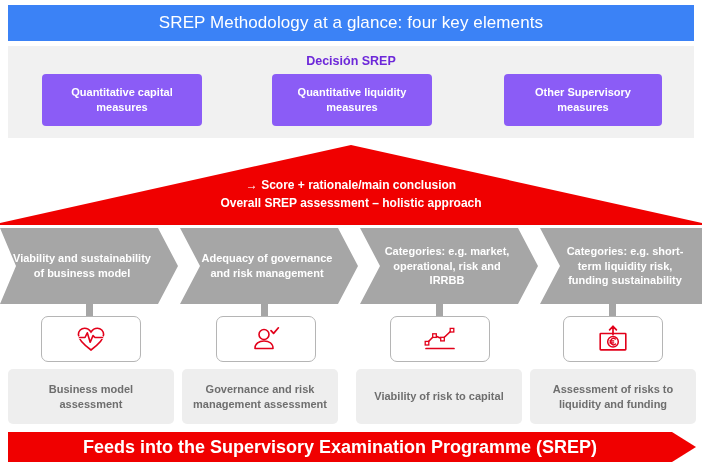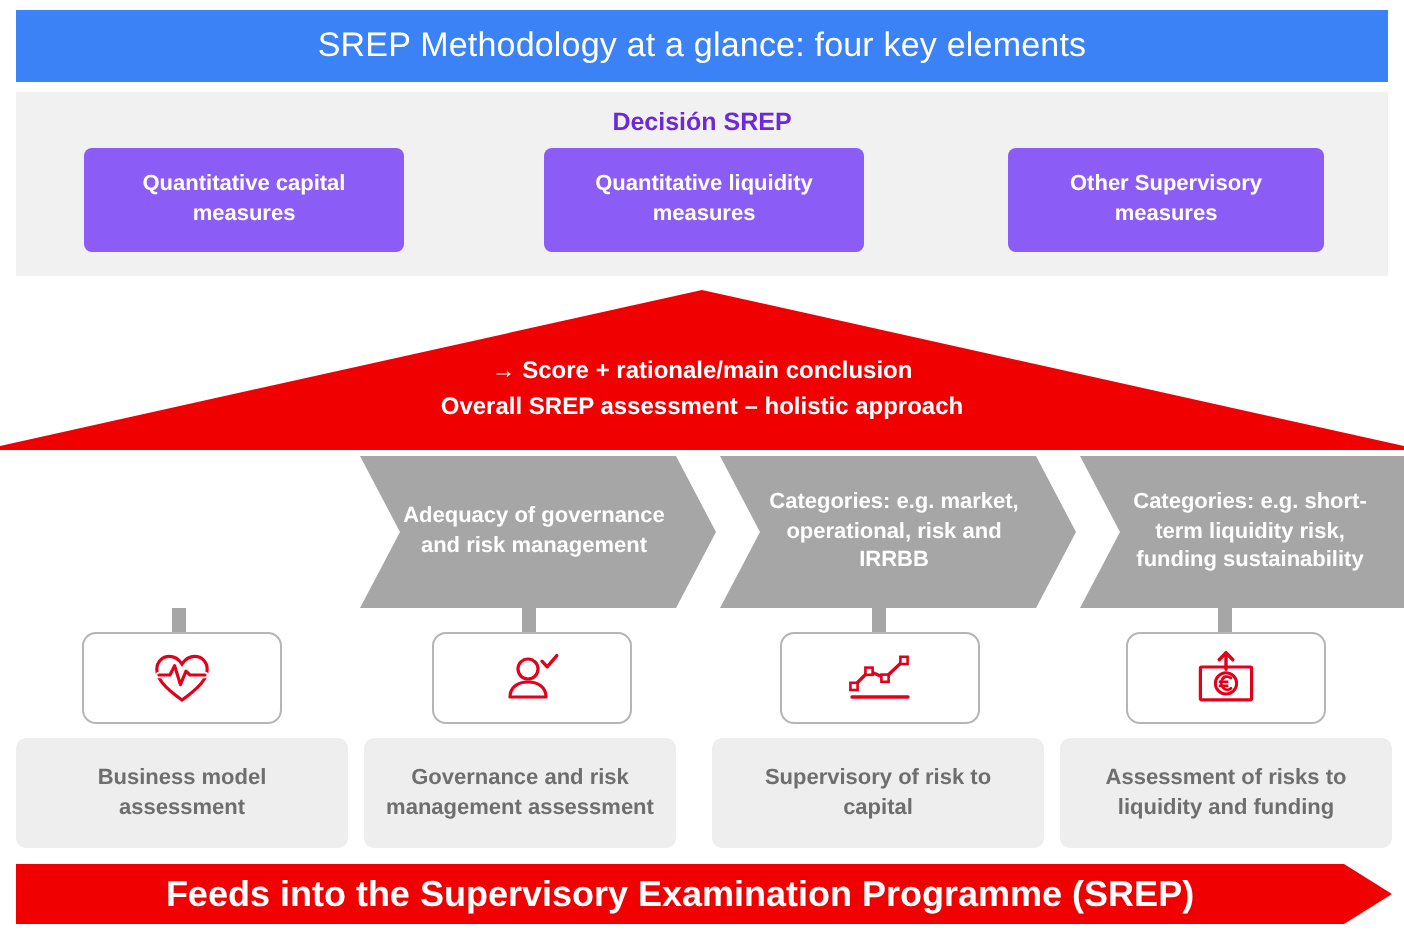--- a/index.html
+++ b/index.html
@@ -240,20 +240,21 @@
     <svg width="702" height="80" viewBox="0 0 702 80">
       <polygon points="351,0 702,78 702,80 0,80 0,78" fill="#f00000"></polygon>
     </svg>
     <div class="roof-text">
       <div>→ Score + rationale/main conclusion</div>
       <div>Overall SREP assessment – holistic approach</div>
     </div>
   </div>
 
   <div class="chevron-row">
+    <div class="chevron ch0">Viability and sustainability of business model</div>
     <div class="chevron ch1">Adequacy of governance and risk management</div>
     <div class="chevron ch2">Categories: e.g. market, operational, risk and IRRBB</div>
     <div class="chevron ch3">Categories: e.g. short-term liquidity risk, funding sustainability</div>
   </div>
 
   <div class="connector k0"></div>
   <div class="connector k1"></div>
   <div class="connector k2"></div>
   <div class="connector k3"></div>
 
@@ -298,20 +299,20 @@
         <path d="M17.4 14 C16.1 12.8 13.6 13.1 12.9 15.2 C12.4 16.7 12.9 18.6 14.2 19.4 C15.4 20.2 16.8 19.8 17.5 19.1" fill="none" stroke="#e2001a" stroke-width="1.4" stroke-linecap="round"></path>
         <line x1="11.4" y1="15.9" x2="16.2" y2="15.9" stroke="#e2001a" stroke-width="1.3"></line>
         <line x1="11.4" y1="17.9" x2="16.2" y2="17.9" stroke="#e2001a" stroke-width="1.3"></line>
         <path d="M15 1.4 L15 9.6 M15 1.4 L11.6 4.9 M15 1.4 L18.4 4.9" fill="none" stroke="#e2001a" stroke-width="1.7" stroke-linecap="round" stroke-linejoin="round"></path>
       </svg>
     </span>
   </div>
 
   <div class="outcome-box o0">Business model assessment</div>
   <div class="outcome-box o1">Governance and risk management assessment</div>
-  <div class="outcome-box o2">Supervisory of risk to capital</div>
+  <div class="outcome-box o2">Viability of risk to capital</div>
   <div class="outcome-box o3">Assessment of risks to liquidity and funding</div>
 
   <div class="feeds-banner">
     <span class="feeds-text">Feeds into the Supervisory Examination Programme (SREP)</span>
   </div>
 
 </div>
 
 </body></html>

